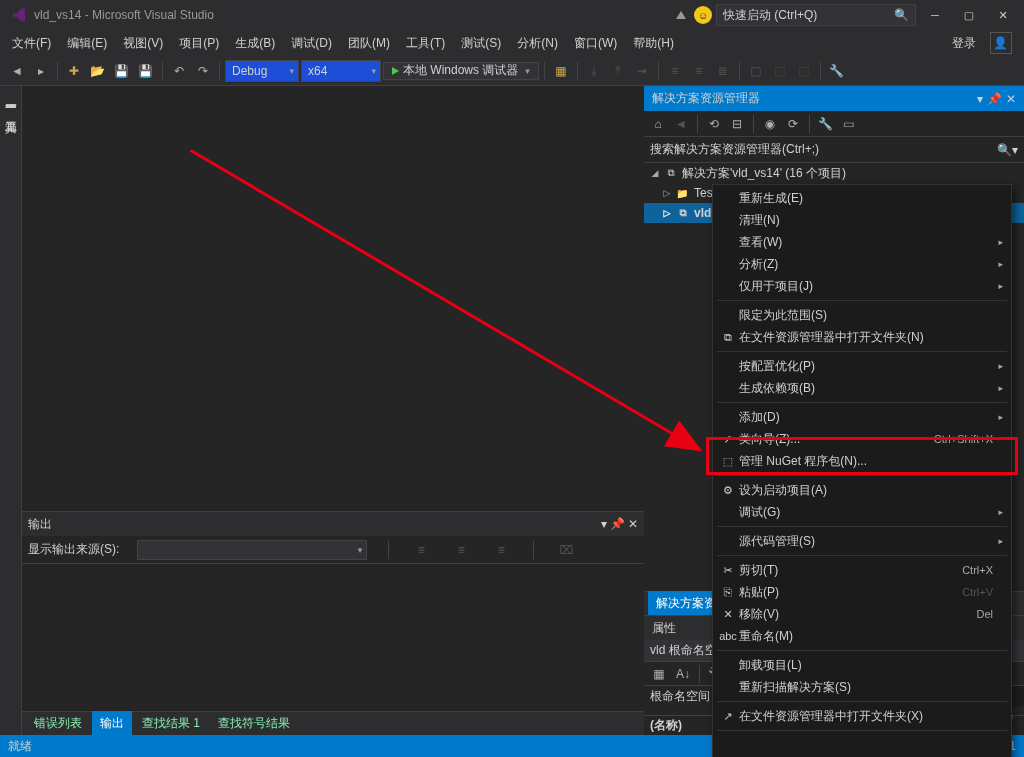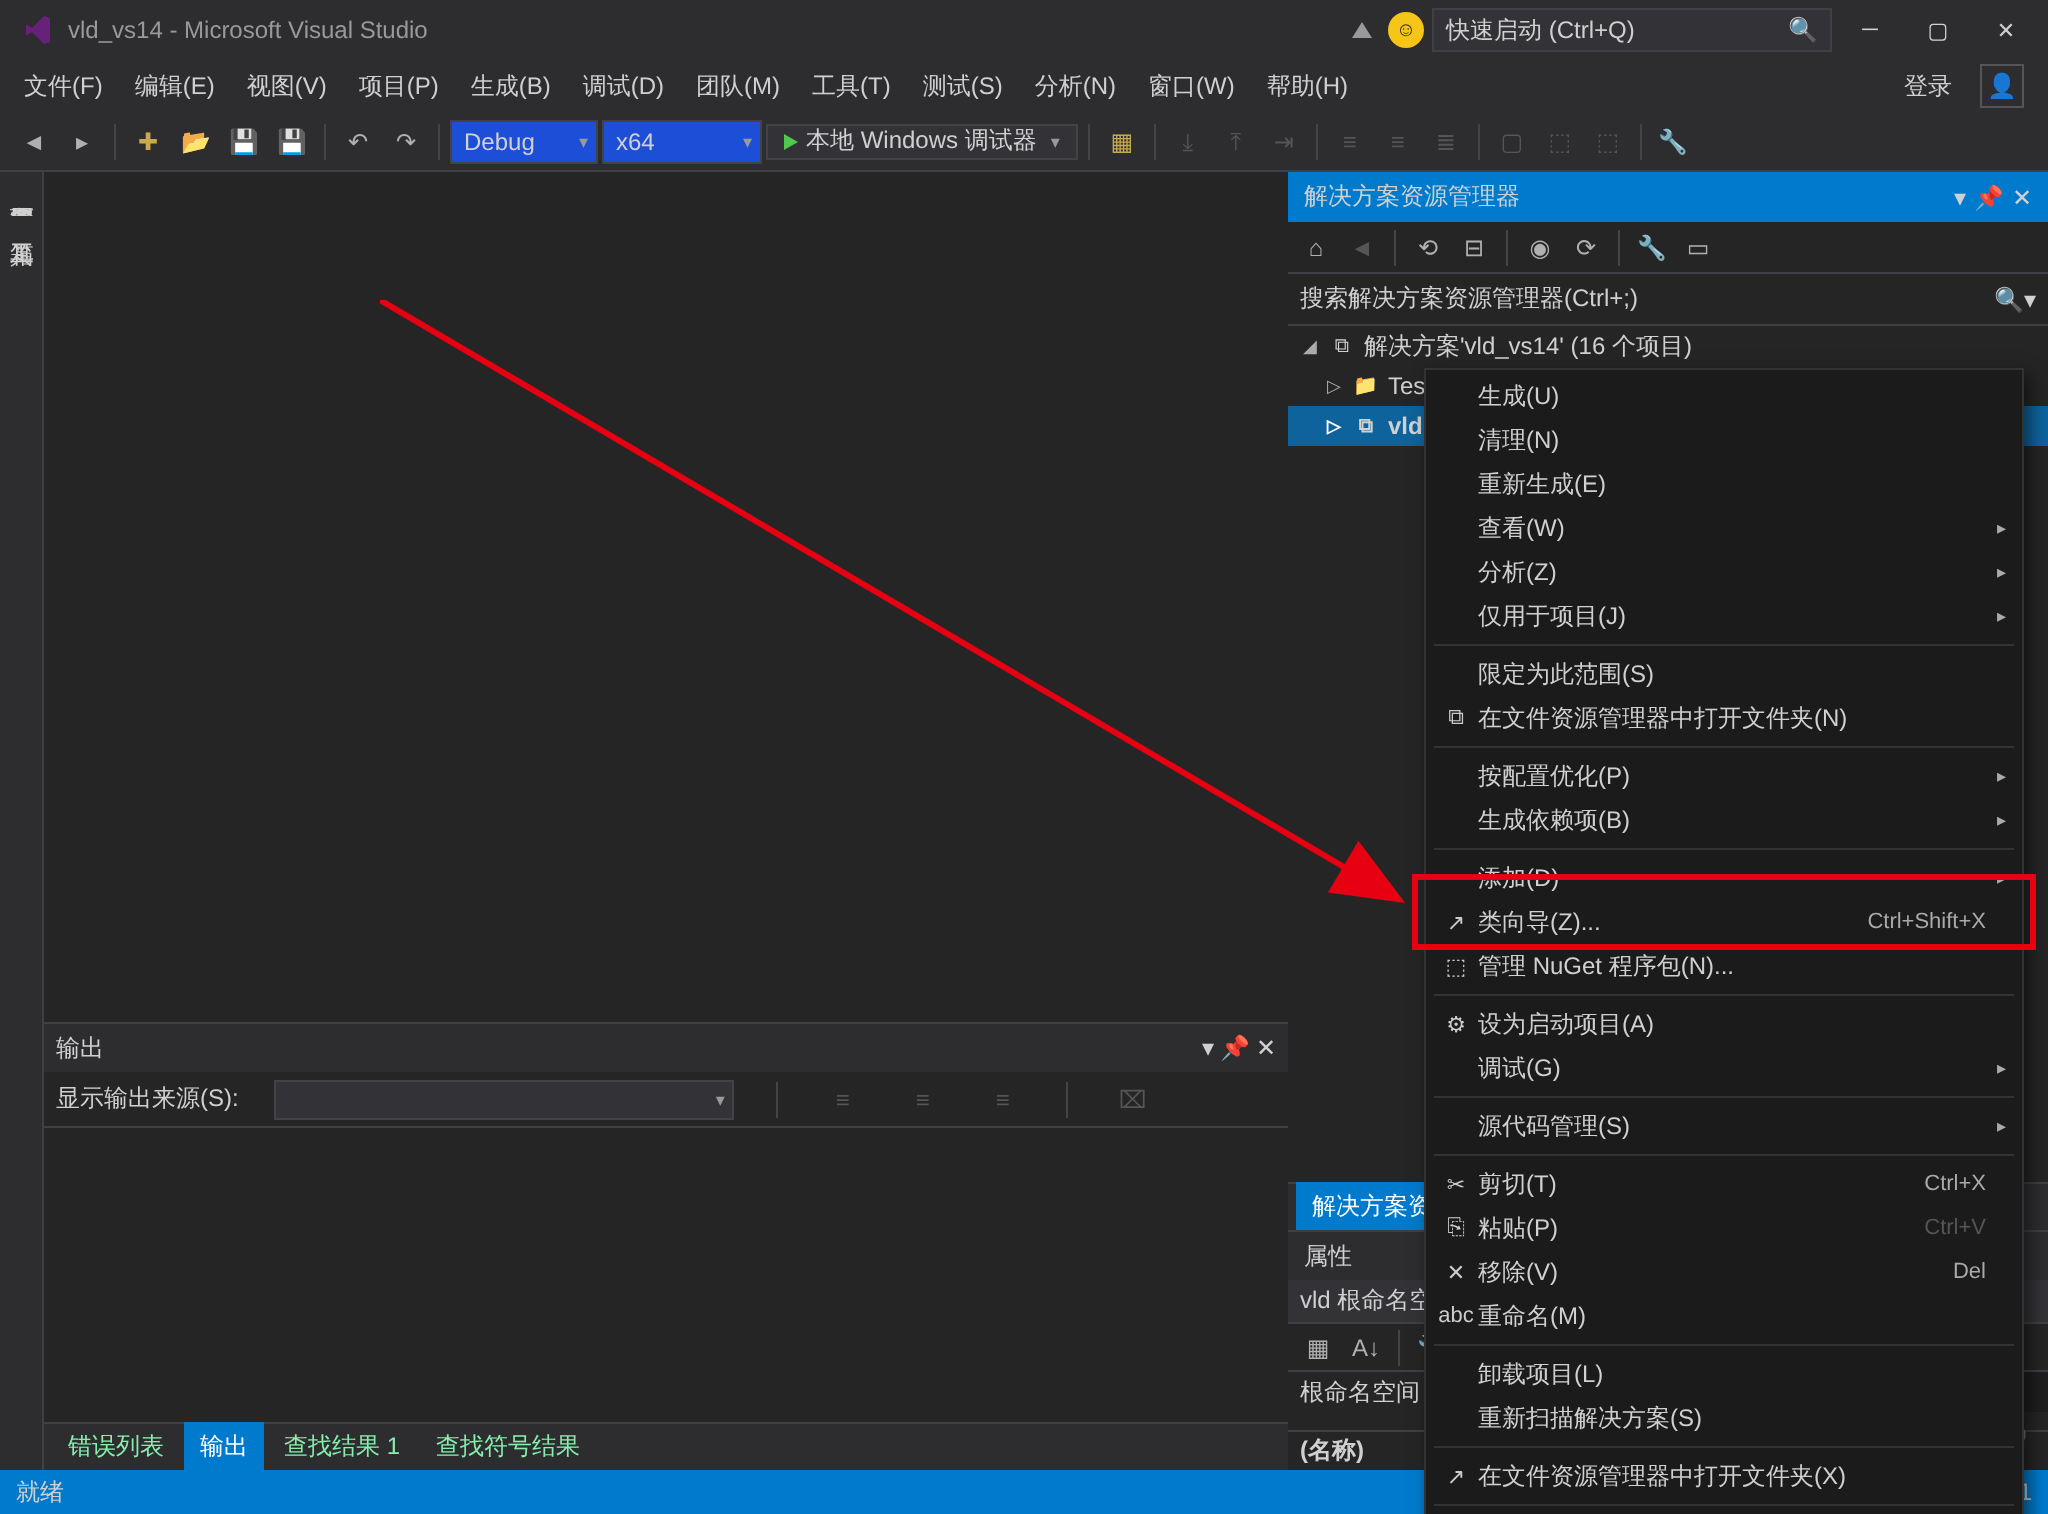--- a/index.html
+++ b/index.html
@@ -274,31 +274,26 @@
   <span>就绪</span>
   <div class="status-right">
     <span>行 354</span>
     <span>列 1</span>
   </div>
 </div>
 
 <div class="ctx-menu" id="ctx-menu">
     <div class="ctx-item">
       <span class="ci-icon"></span>
-      <span class="ci-label">生成(U)</span>
+      <span class="ci-label">重新生成(E)</span>
       <span class="ci-sub"></span>
     </div>
     <div class="ctx-item">
       <span class="ci-icon"></span>
       <span class="ci-label">清理(N)</span>
-      <span class="ci-sub"></span>
-    </div>
-    <div class="ctx-item">
-      <span class="ci-icon"></span>
-      <span class="ci-label">重新生成(E)</span>
       <span class="ci-sub"></span>
     </div>
     <div class="ctx-item">
       <span class="ci-icon"></span>
       <span class="ci-label">查看(W)</span>
       <span class="ci-sub">▸</span>
     </div>
     <div class="ctx-item">
       <span class="ci-icon"></span>
       <span class="ci-label">分析(Z)</span>

